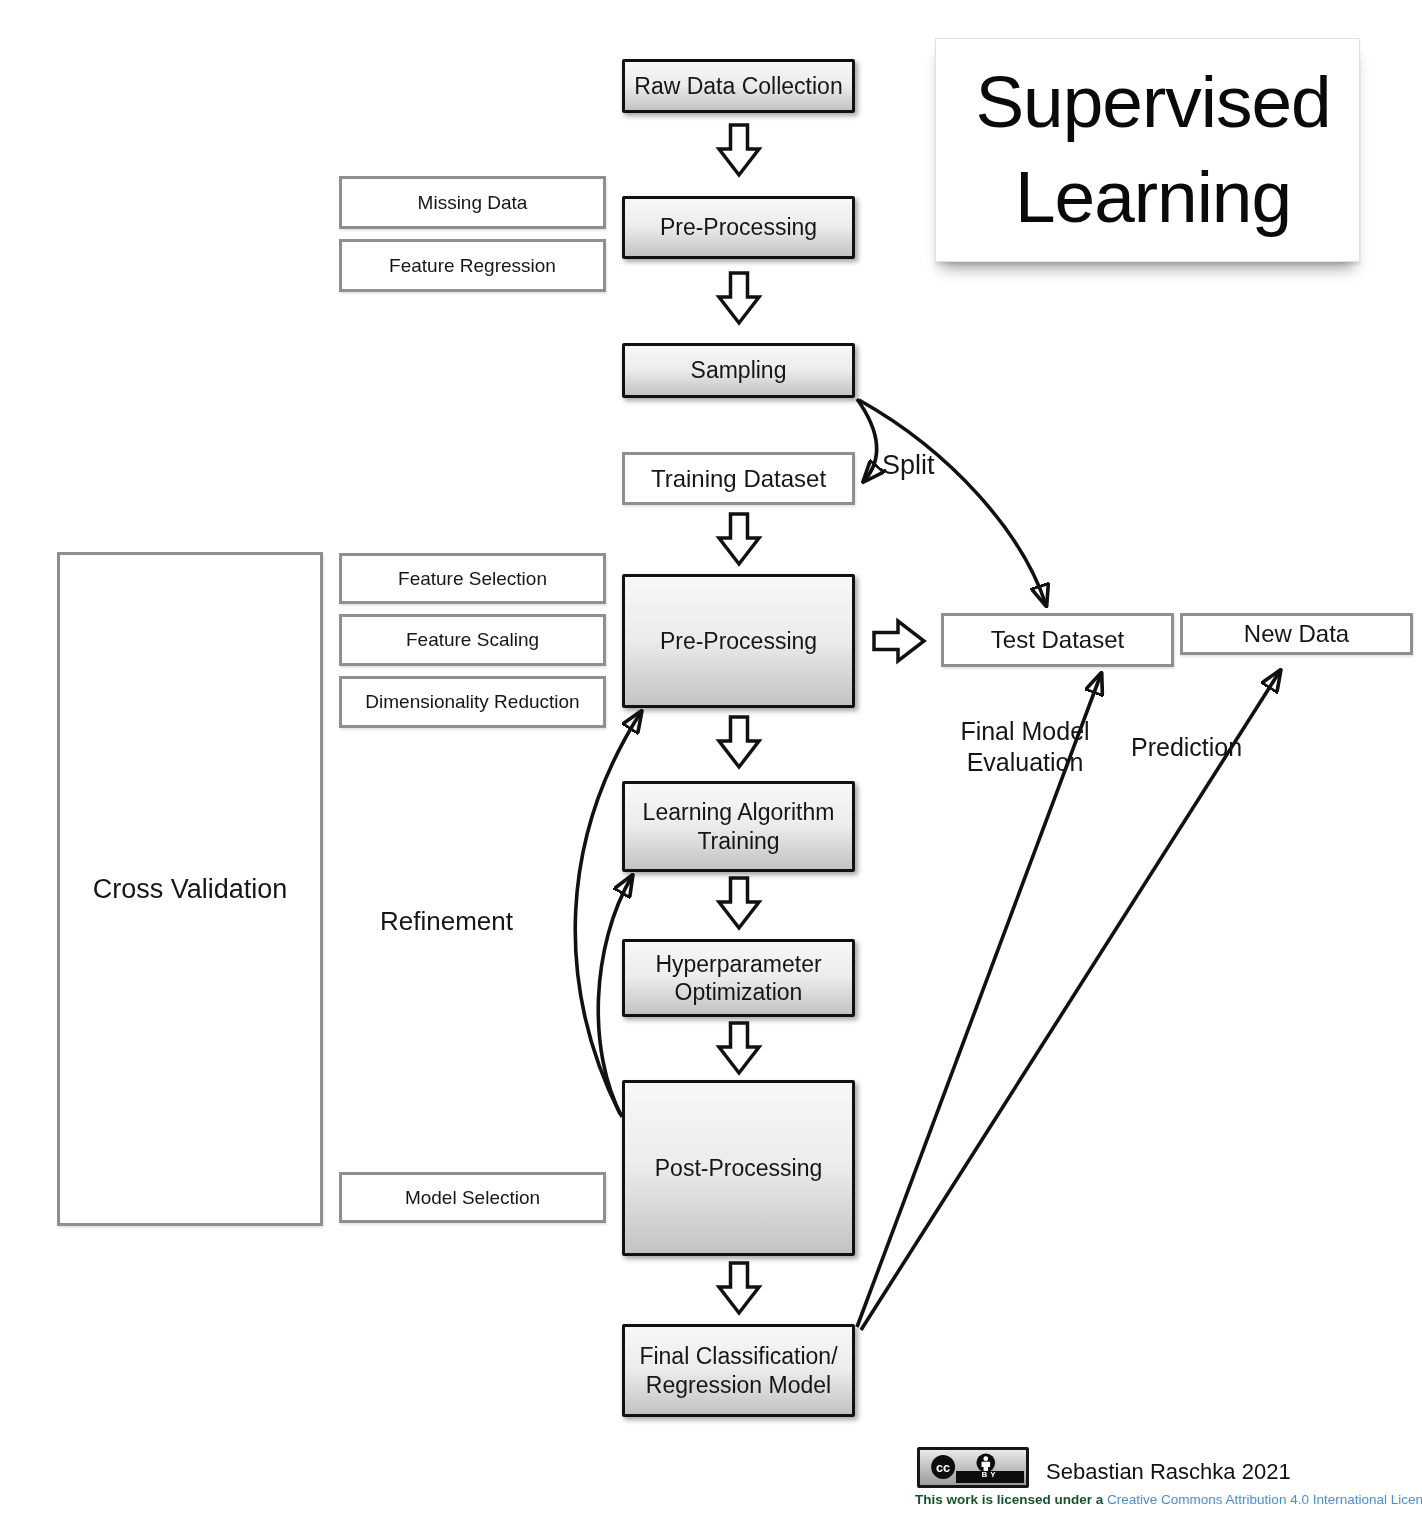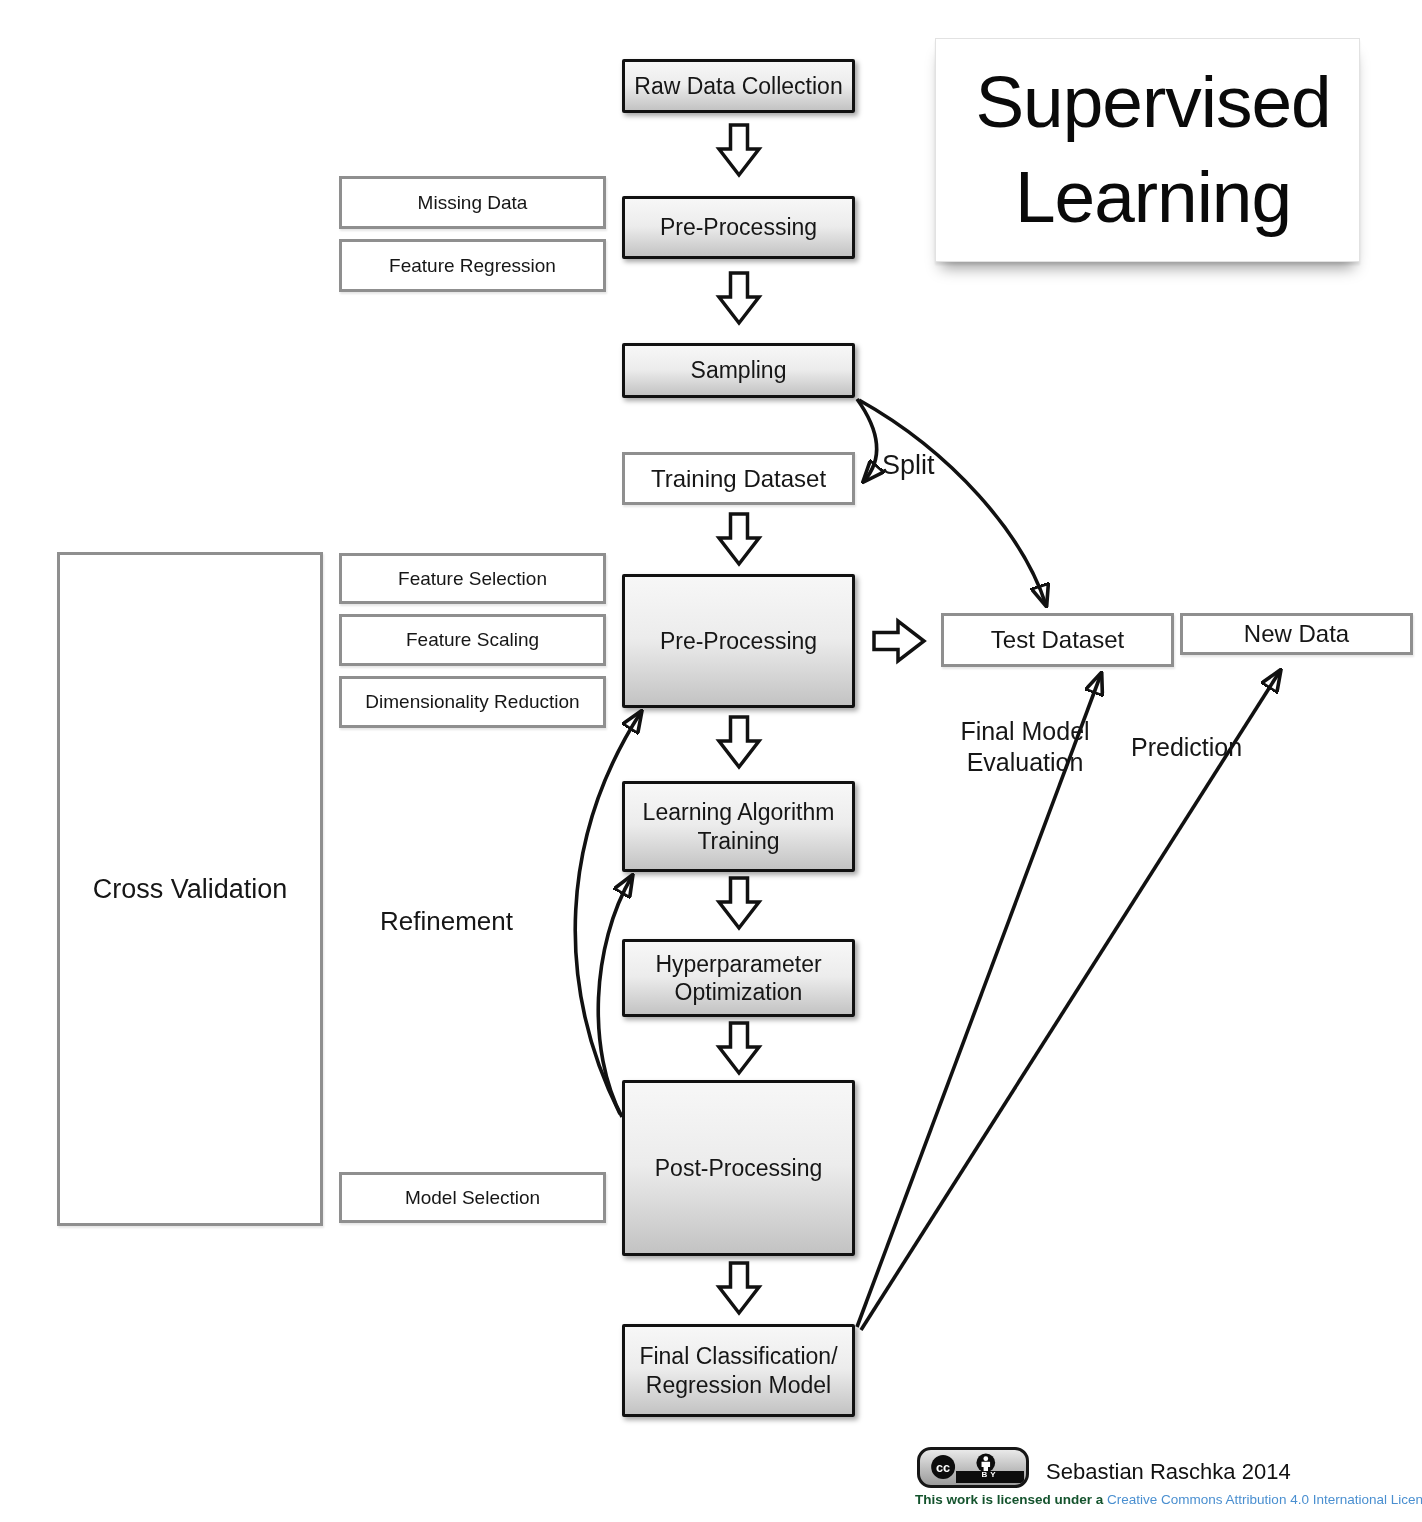--- a/index.html
+++ b/index.html
@@ -33,21 +33,21 @@
   }
   #title-card .title-text {
     font-size:73px; font-weight:300; letter-spacing:-1px; line-height:1.3; color:#0a0a0a;margin-left:11px;
   }
   svg.flow-arrow { position:absolute; overflow:visible; }
   #overlay { position:absolute; left:0; top:0; pointer-events:none; }
   #overlay path { fill:none; stroke:#111; stroke-width:3.6px; }
   
   #cc-badge {
     position:absolute; background:linear-gradient(180deg,#e9e9e9 0%,#b9b9b9 60%,#9c9c9c 100%);
-    border:3px solid #161616; border-radius:14px; overflow:hidden;padding-left:38px;
+    border:3px solid #161616; border-radius:2px; overflow:hidden;padding-left:38px;
   }
   #cc-badge .icon-row { position:absolute; left:0; top:0; width:100%; height:100%; }
   #cc-badge .by-strip {
     position:absolute; right:2px; bottom:2px; left:36px; height:12px; background:#0d0d0d;
     display:flex; align-items:flex-start; justify-content:center;
   }
   #cc-badge .by-strip span {
     color:#fff; font-size:8px; letter-spacing:3px; font-weight:700; line-height:1;
   }
   #author { position:absolute; font-size:22px; color:#111; }
@@ -149,18 +149,18 @@
       <g>
         <circle cx="71" cy="15" r="11" fill="#0d0d0d"></circle>
         <circle cx="71" cy="10.2" r="2.8" fill="#fff"></circle>
         <path d="M66,13.8 h10 v6 h-2.4 v5 h-5.2 v-5 H66 z" fill="#fff"></path>
       </g>
     </svg>
     <div class="by-strip">
       <span>BY</span>
     </div>
   </div>
-  <div id="author" style="left:1046px;top:1459px">Sebastian Raschka 2014</div>
+  <div id="author" style="left:1046px;top:1459px">Sebastian Raschka 2021</div>
   <div id="license-line" style="left:915px;top:1492px">
     <span class="lic-prefix">This work is licensed under a </span><span class="lic-link">Creative Commons Attribution 4.0 International License.</span>
   </div>
 
 </div>
 
 </body></html>

